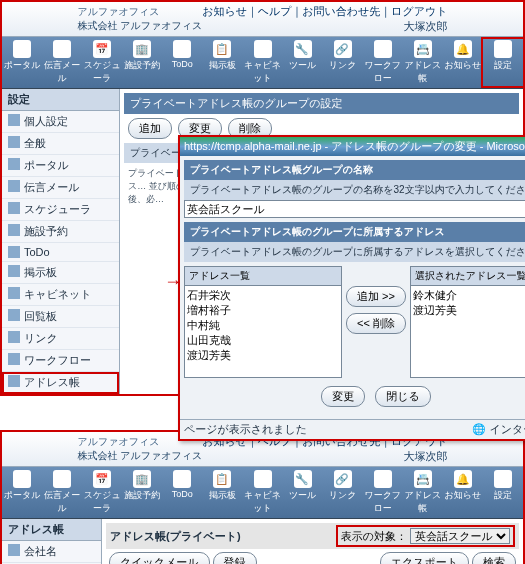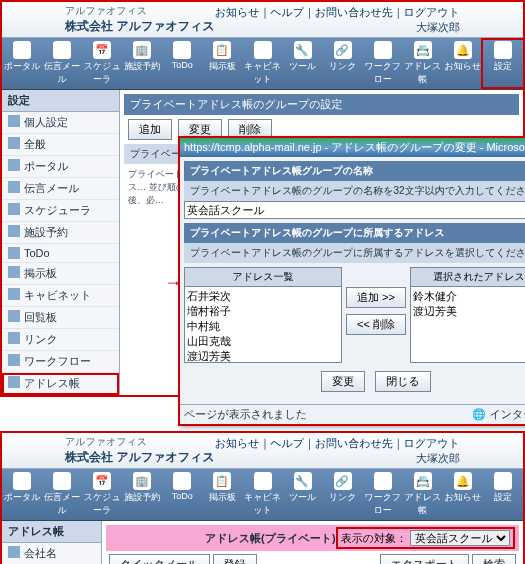--- a/index.html
+++ b/index.html
@@ -1,51 +1,51 @@
 <!DOCTYPE html>
 <html><head>
 <meta charset="utf-8">
 <style>
 *{box-sizing:border-box;margin:0;padding:0;font-family:"MS PGothic",sans-serif;font-size:11px}
 body{background:#fff;width:525px}
 .win{border:2px solid #c00;margin-bottom:6px;background:#fff}
 .hdr{display:flex;justify-content:center;align-items:center;background:linear-gradient(#fff,#e8eef5);padding:2px 6px;border-bottom:1px solid #9ab}
 .brand{color:#246}
 .brand-sub{font-size:10px;color:#468}
-.brand-main{font-size:12px;font-weight:bold}
+.brand-main{font-size:10px;font-weight:normal}
 .hdr-r{text-align:right;font-size:10px;color:#246}
 .hdr-links{color:#036}
 .tb{display:flex;background:linear-gradient(#6a8fb8,#4a6f98);padding:2px 0;border-bottom:1px solid #345}
 .tb-item{flex:1;text-align:center;color:#fff;font-size:9px;padding:1px;cursor:pointer}
 .tb-item .ico{width:18px;height:18px;margin:0 auto 1px;background:#fff;border-radius:3px;display:flex;align-items:center;justify-content:center;font-size:11px}
 .tb-item.red{outline:2px solid #c00}
 .body{display:flex;min-height:280px}
 .side{width:118px;background:#f4f6fa;border-right:1px solid #9ab}
 .side-hd{background:#cdd9e8;padding:3px 6px;font-weight:bold;color:#234;border-bottom:1px solid #9ab}
 .side-item{padding:3px 6px;border-bottom:1px solid #e0e6ee;color:#234;cursor:pointer;display:flex;align-items:flex-start;gap:4px}
 .side-item.sel{outline:2px solid #c00;outline-offset:-2px}
 .side-ico{width:12px;height:12px;background:#8ac;display:inline-block}
 .main{flex:1;padding:4px;position:relative}
 .ttl{background:#5a7fa8;color:#fff;padding:3px 6px;font-weight:normal}
 .ttl2{background:#cdd9e8;padding:3px 6px;color:#234;font-size:10px}
 .btns{padding:4px;display:flex;gap:6px}
-.btn{background:linear-gradient(#fff,#dde5ee);border:1px solid #789;padding:2px 10px;cursor:pointer;border-radius:0}
+.btn{background:linear-gradient(#fff,#dde5ee);border:1px solid #789;padding:2px 10px;cursor:pointer;border-radius:10px}
 .lst{border:1px solid #789;background:#fff;padding:2px;font-size:10px}
 .lst-item{padding:1px 4px;cursor:pointer}
 .lst-item.hl{background:#fce;outline:1px solid #c00}
 .modal{position:absolute;left:58px;top:46px;width:396px;border:2px solid #c00;background:#eef2f6;box-shadow:2px 2px 4px rgba(0,0,0,.3)}
 .m-ttl{background:linear-gradient(#3a6,#6ba0d0,#3a70a0);color:#fff;padding:2px 4px;font-size:10px;display:flex;justify-content:space-between}
 .m-bar{background:#5a7fa8;color:#fff;padding:3px 6px;font-size:10px;font-weight:bold}
 .m-note{background:#cdd9e8;padding:3px 6px;font-size:10px;color:#234}
 .m-body{padding:4px}
 .inp{width:100%;border:1px solid #789;padding:2px;background:#fff}
 .cols{display:flex;gap:4px;margin-top:4px}
 .col{flex:1}
-.col-hd{background:#cdd9e8;border:1px solid #789;padding:2px 4px;text-align:center;font-size:10px}
-.col-lst{border:1px solid #789;border-top:0;background:#fff;height:76px;padding:2px;font-size:10px;overflow:auto}
+.col-hd{background:#cdd9e8;border:1px solid #789;padding:2px 4px;text-align:left;font-size:10px}
+.col-lst{border:1px solid #789;border-top:0;background:#fff;height:92px;padding:2px;font-size:10px;overflow:auto}
 .midbtns{display:flex;flex-direction:column;gap:6px;align-items:center;justify-content:flex-start;padding-top:20px}
 .m-ft{display:flex;justify-content:center;gap:10px;padding:8px}
 .status{background:#eef2f6;border-top:1px solid #9ab;padding:2px 4px;font-size:10px;color:#234;display:flex;justify-content:space-between}
 .arrow-dn{text-align:center;font-size:22px;color:#f90;margin:2px 0}
 .red-arr{position:absolute;color:#c00;font-size:18px;pointer-events:none}
 .filter{border:2px solid #c00;display:inline-flex;align-items:center;padding:1px 3px;gap:3px}
 </style>
 </head>
 <body>
 
@@ -189,21 +189,21 @@
       <div class="tb-item"><div class="ico">⚙</div>設定</div>
     </div>
  <div class="body" style="min-height:130px">
   <div class="side" style="width:100px">
    <div class="side-hd">アドレス帳</div>
    <div id="side2">
           <div class="side-item"><span class="side-ico"></span>会社名</div>
         </div>
   </div>
   <div class="main">
-   <div style="display:flex;justify-content:flex-end;align-items:center;background:#f9a8d4;padding:2px 4px">
+   <div style="display:flex;justify-content:space-between;align-items:center;background:#e5e5e5;padding:2px 4px">
     <span style="font-weight:bold;color:#234">アドレス帳(プライベート)</span>
     <span class="filter">
      <span>表示の対象：</span>
      <select style="border:1px solid #789"><option>英会話スクール</option></select>
     </span>
    </div>
    <div style="display:flex;justify-content:space-between;padding:3px">
     <span>
      <button class="btn">クイックメール</button>
      <button class="btn">登録</button>

